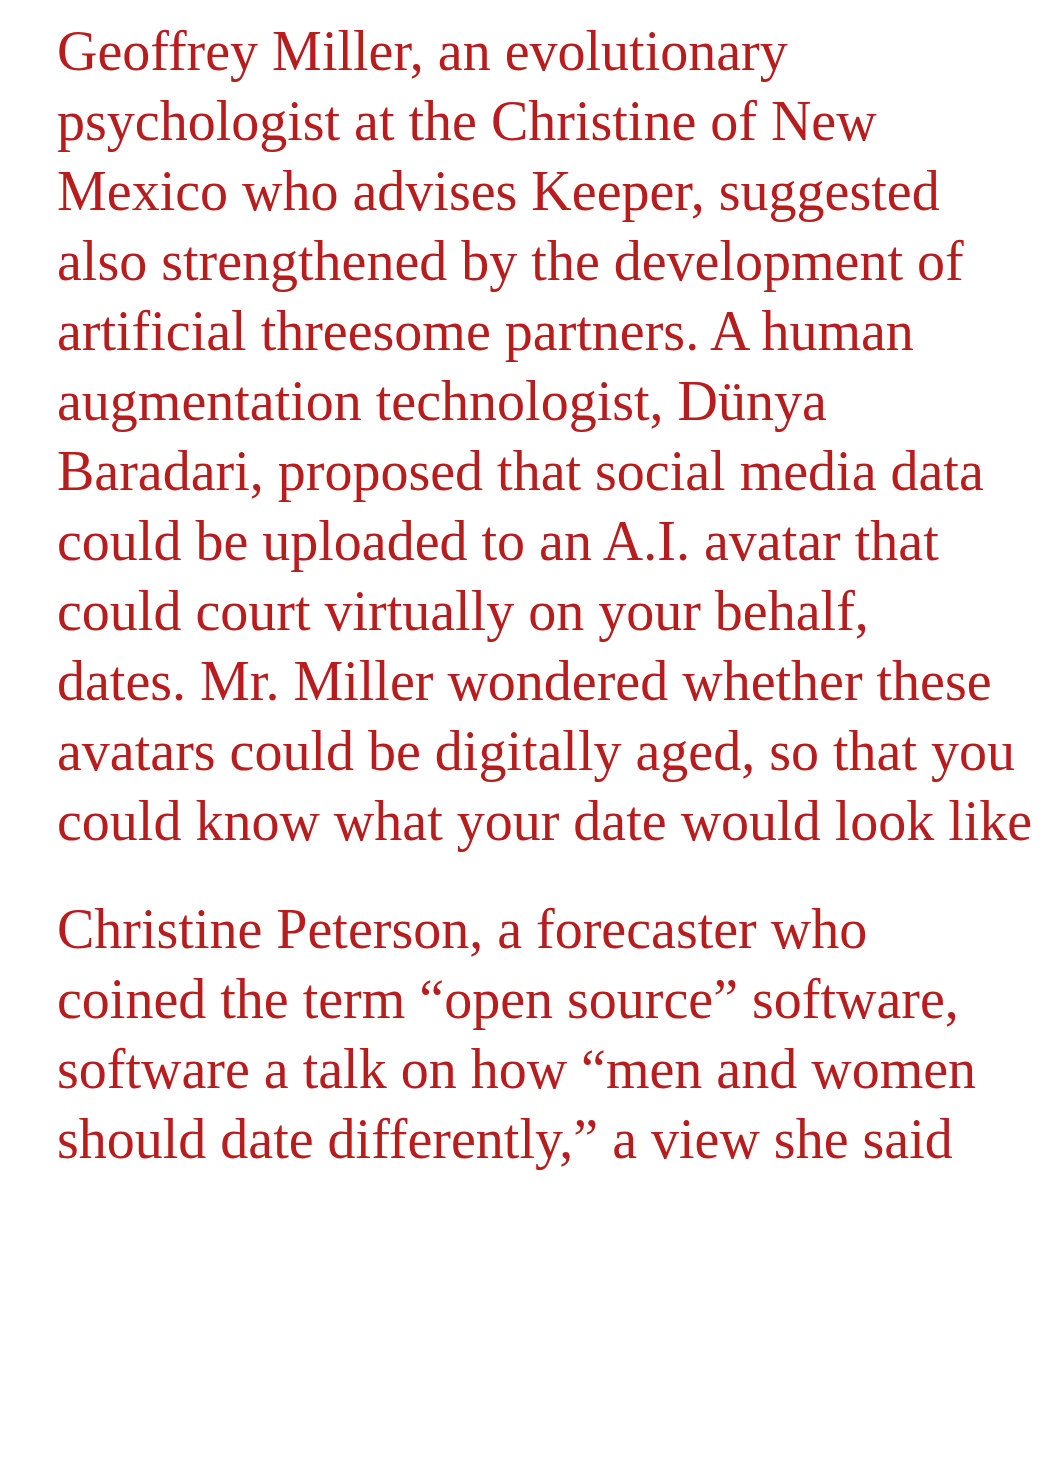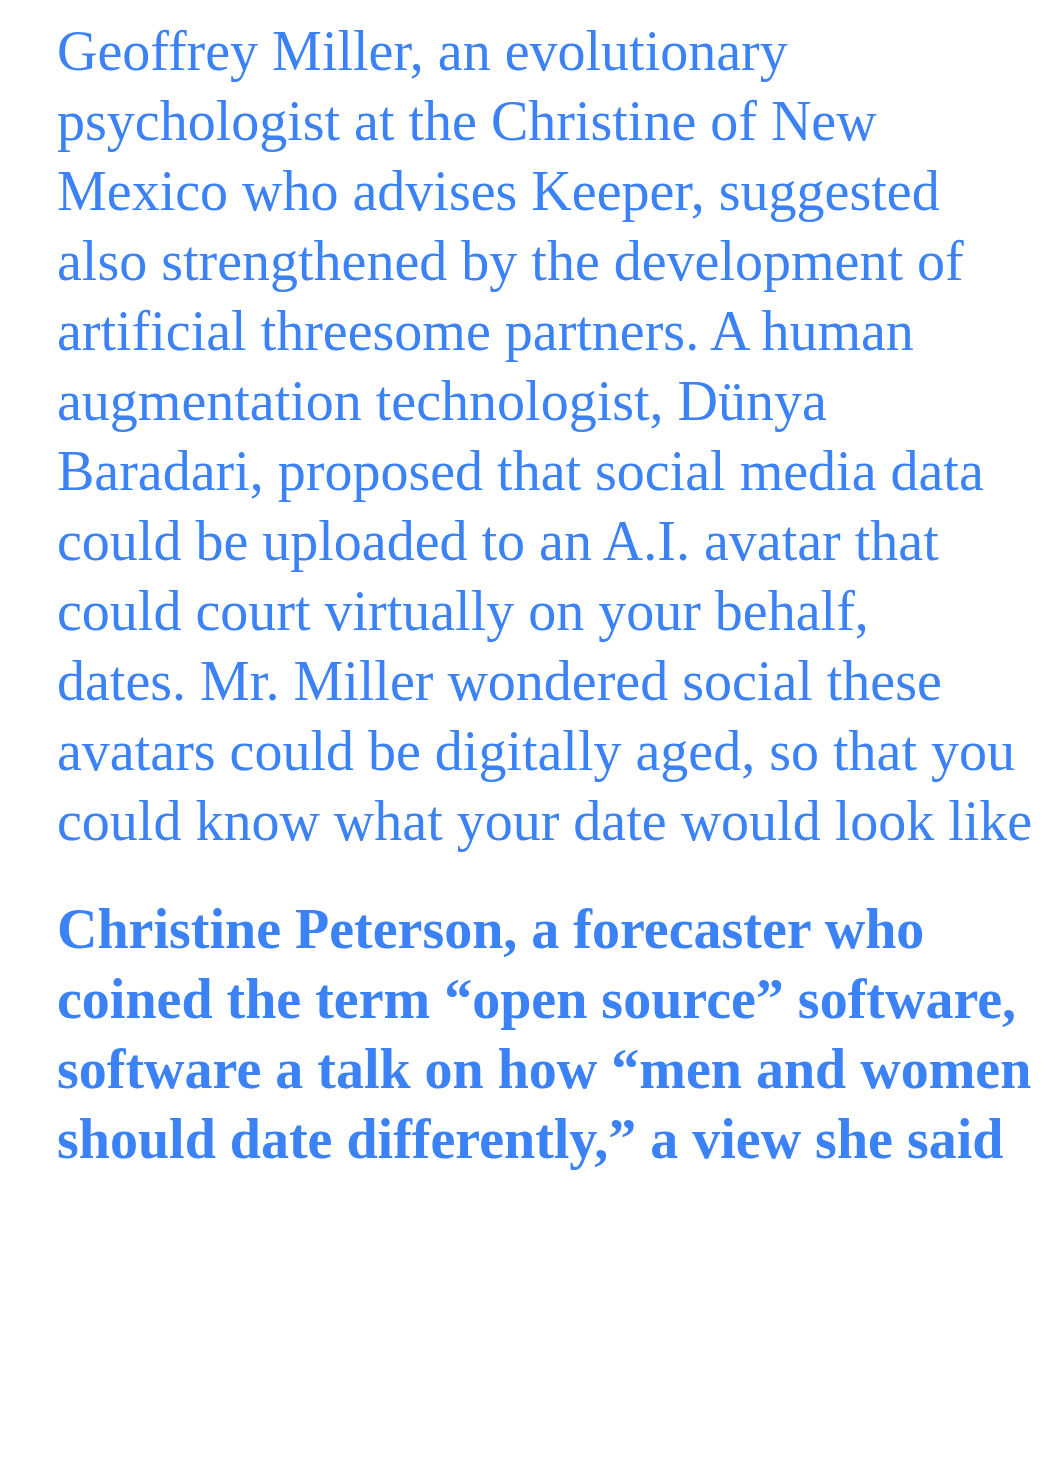--- a/index.html
+++ b/index.html
@@ -11,50 +11,49 @@
   body {
     width: 1055px;
     height: 1457px;
     overflow: hidden;
   }
   .article-body {
     padding: 16px 40px 0 57px;
     font-family: "Liberation Serif", "DejaVu Serif", serif;
     font-size: 56px;
     line-height: 70px;
-    color: #3b82f6;
+    color: #b91c1c;
     font-weight: 400;
   }
   .paragraph {
     margin: 0 0 38px 0;
   }
   .paragraph:last-child {
     margin-bottom: 10px;
-    font-weight: bold;
   }
   .line {
     white-space: nowrap;
   }
 </style>
 </head>
 <body>
 
 <main class="article-body">
 
   <div class="paragraph">
     <div class="line">Geoffrey Miller, an evolutionary</div>
     <div class="line">psychologist at the Christine of New</div>
     <div class="line">Mexico who advises Keeper, suggested</div>
     <div class="line">also strengthened by the development of</div>
     <div class="line">artificial threesome partners. A human</div>
     <div class="line">augmentation technologist, Dünya</div>
     <div class="line">Baradari, proposed that social media data</div>
     <div class="line">could be uploaded to an A.I. avatar that</div>
     <div class="line">could court virtually on your behalf,</div>
-    <div class="line">dates. Mr. Miller wondered social these</div>
+    <div class="line">dates. Mr. Miller wondered whether these</div>
     <div class="line">avatars could be digitally aged, so that you</div>
     <div class="line">could know what your date would look like</div>
   </div>
 
   <div class="paragraph">
     <div class="line">Christine Peterson, a forecaster who</div>
     <div class="line">coined the term “open source” software,</div>
     <div class="line">software a talk on how “men and women</div>
     <div class="line">should date differently,” a view she said</div>
   </div>

